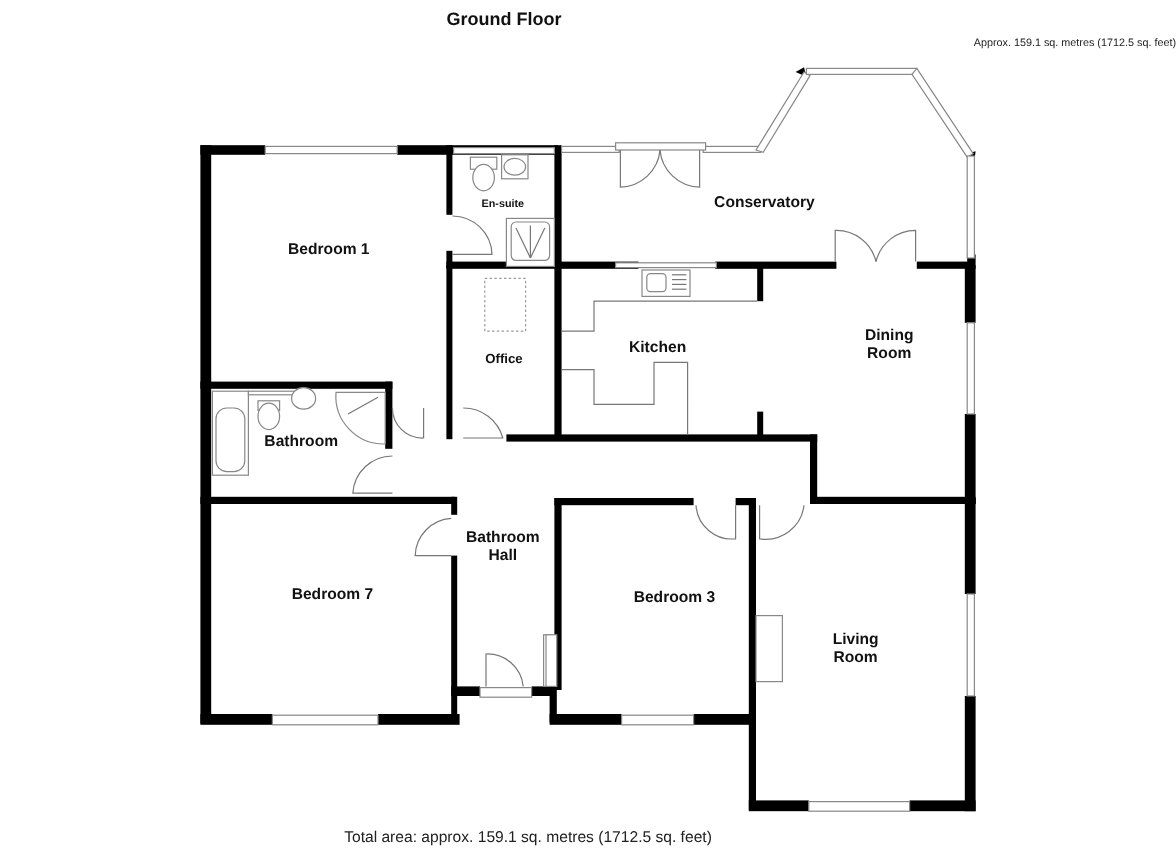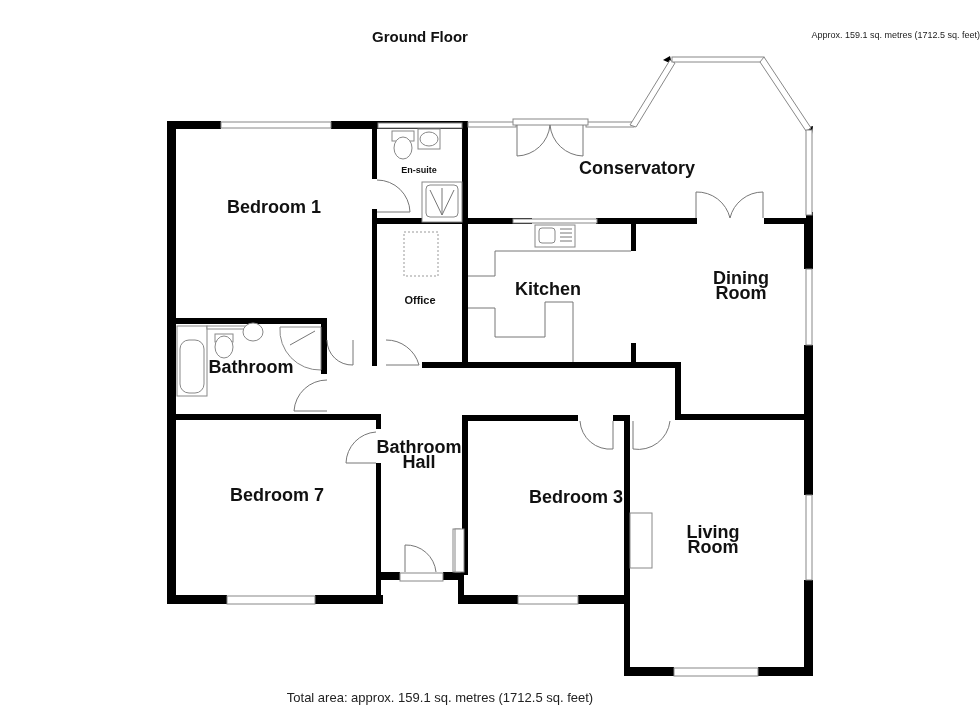--- a/index.html
+++ b/index.html
@@ -1,21 +1,21 @@
 <!DOCTYPE html>
 <html><head>
 <meta charset="utf-8">
 <style>
   html, body { margin:0; padding:0; background:#ffffff; }
   body { width:980px; height:712px; position:relative; overflow:hidden; font-family:"Liberation Sans", sans-serif; color:#111; }
-  .title { position:absolute; left:0; width:840px; top:28px; text-align:center; font-weight:bold; font-size:15px; }
+  .title { position:absolute; left:0; width:840px; top:8px; text-align:center; font-weight:bold; font-size:15px; }
   .subtitle { position:absolute; left:0; width:980px; top:30px; text-align:right; font-size:9px; color:#222; }
   .footer { position:absolute; left:0; width:880px; top:690px; text-align:center; font-size:13px; color:#222; }
   svg.plan { position:absolute; left:0; top:0; }
-  .label { position:absolute; font-weight:bold; font-size:18px; text-align:center; line-height:15px; transform:translate(-50%,-50%); white-space:nowrap; }
+  .label { position:absolute; font-weight:bold; font-size:13px; text-align:center; line-height:15px; transform:translate(-50%,-50%); white-space:nowrap; }
   .label.small { font-size:9px; }
   .label.mid { font-size:11px; }
   .wall { fill:#000; }
   .win { fill:#fff; stroke:#888; stroke-width:1; }
   .fix { fill:#fff; stroke:#888; stroke-width:1; }
   .door { fill:none; stroke:#777; stroke-width:1; }
 </style>
 </head>
 <body>
 
@@ -182,19 +182,19 @@
 <div class="label" style="left:721px; top:286px;margin-left:20px;">
   <div>Dining</div>
   <div>Room</div>
 </div>
 <div class="label" style="left:251px; top:367px;">Bathroom</div>
 <div class="label" style="left:419px; top:455px;">
   <div>Bathroom</div>
   <div>Hall</div>
 </div>
 <div class="label" style="left:277px; top:495px;">Bedroom 7</div>
-<div class="label" style="left:576px; top:497px;">Bedroom 3</div>
+<div class="label" style="left:562px; top:497px;">Bedroom 3</div>
 <div class="label" style="left:713px; top:540px;">
   <div>Living</div>
   <div>Room</div>
 </div>
 
 <div class="footer">Total area: approx. 159.1 sq. metres (1712.5 sq. feet)</div>
 
 </body></html>

